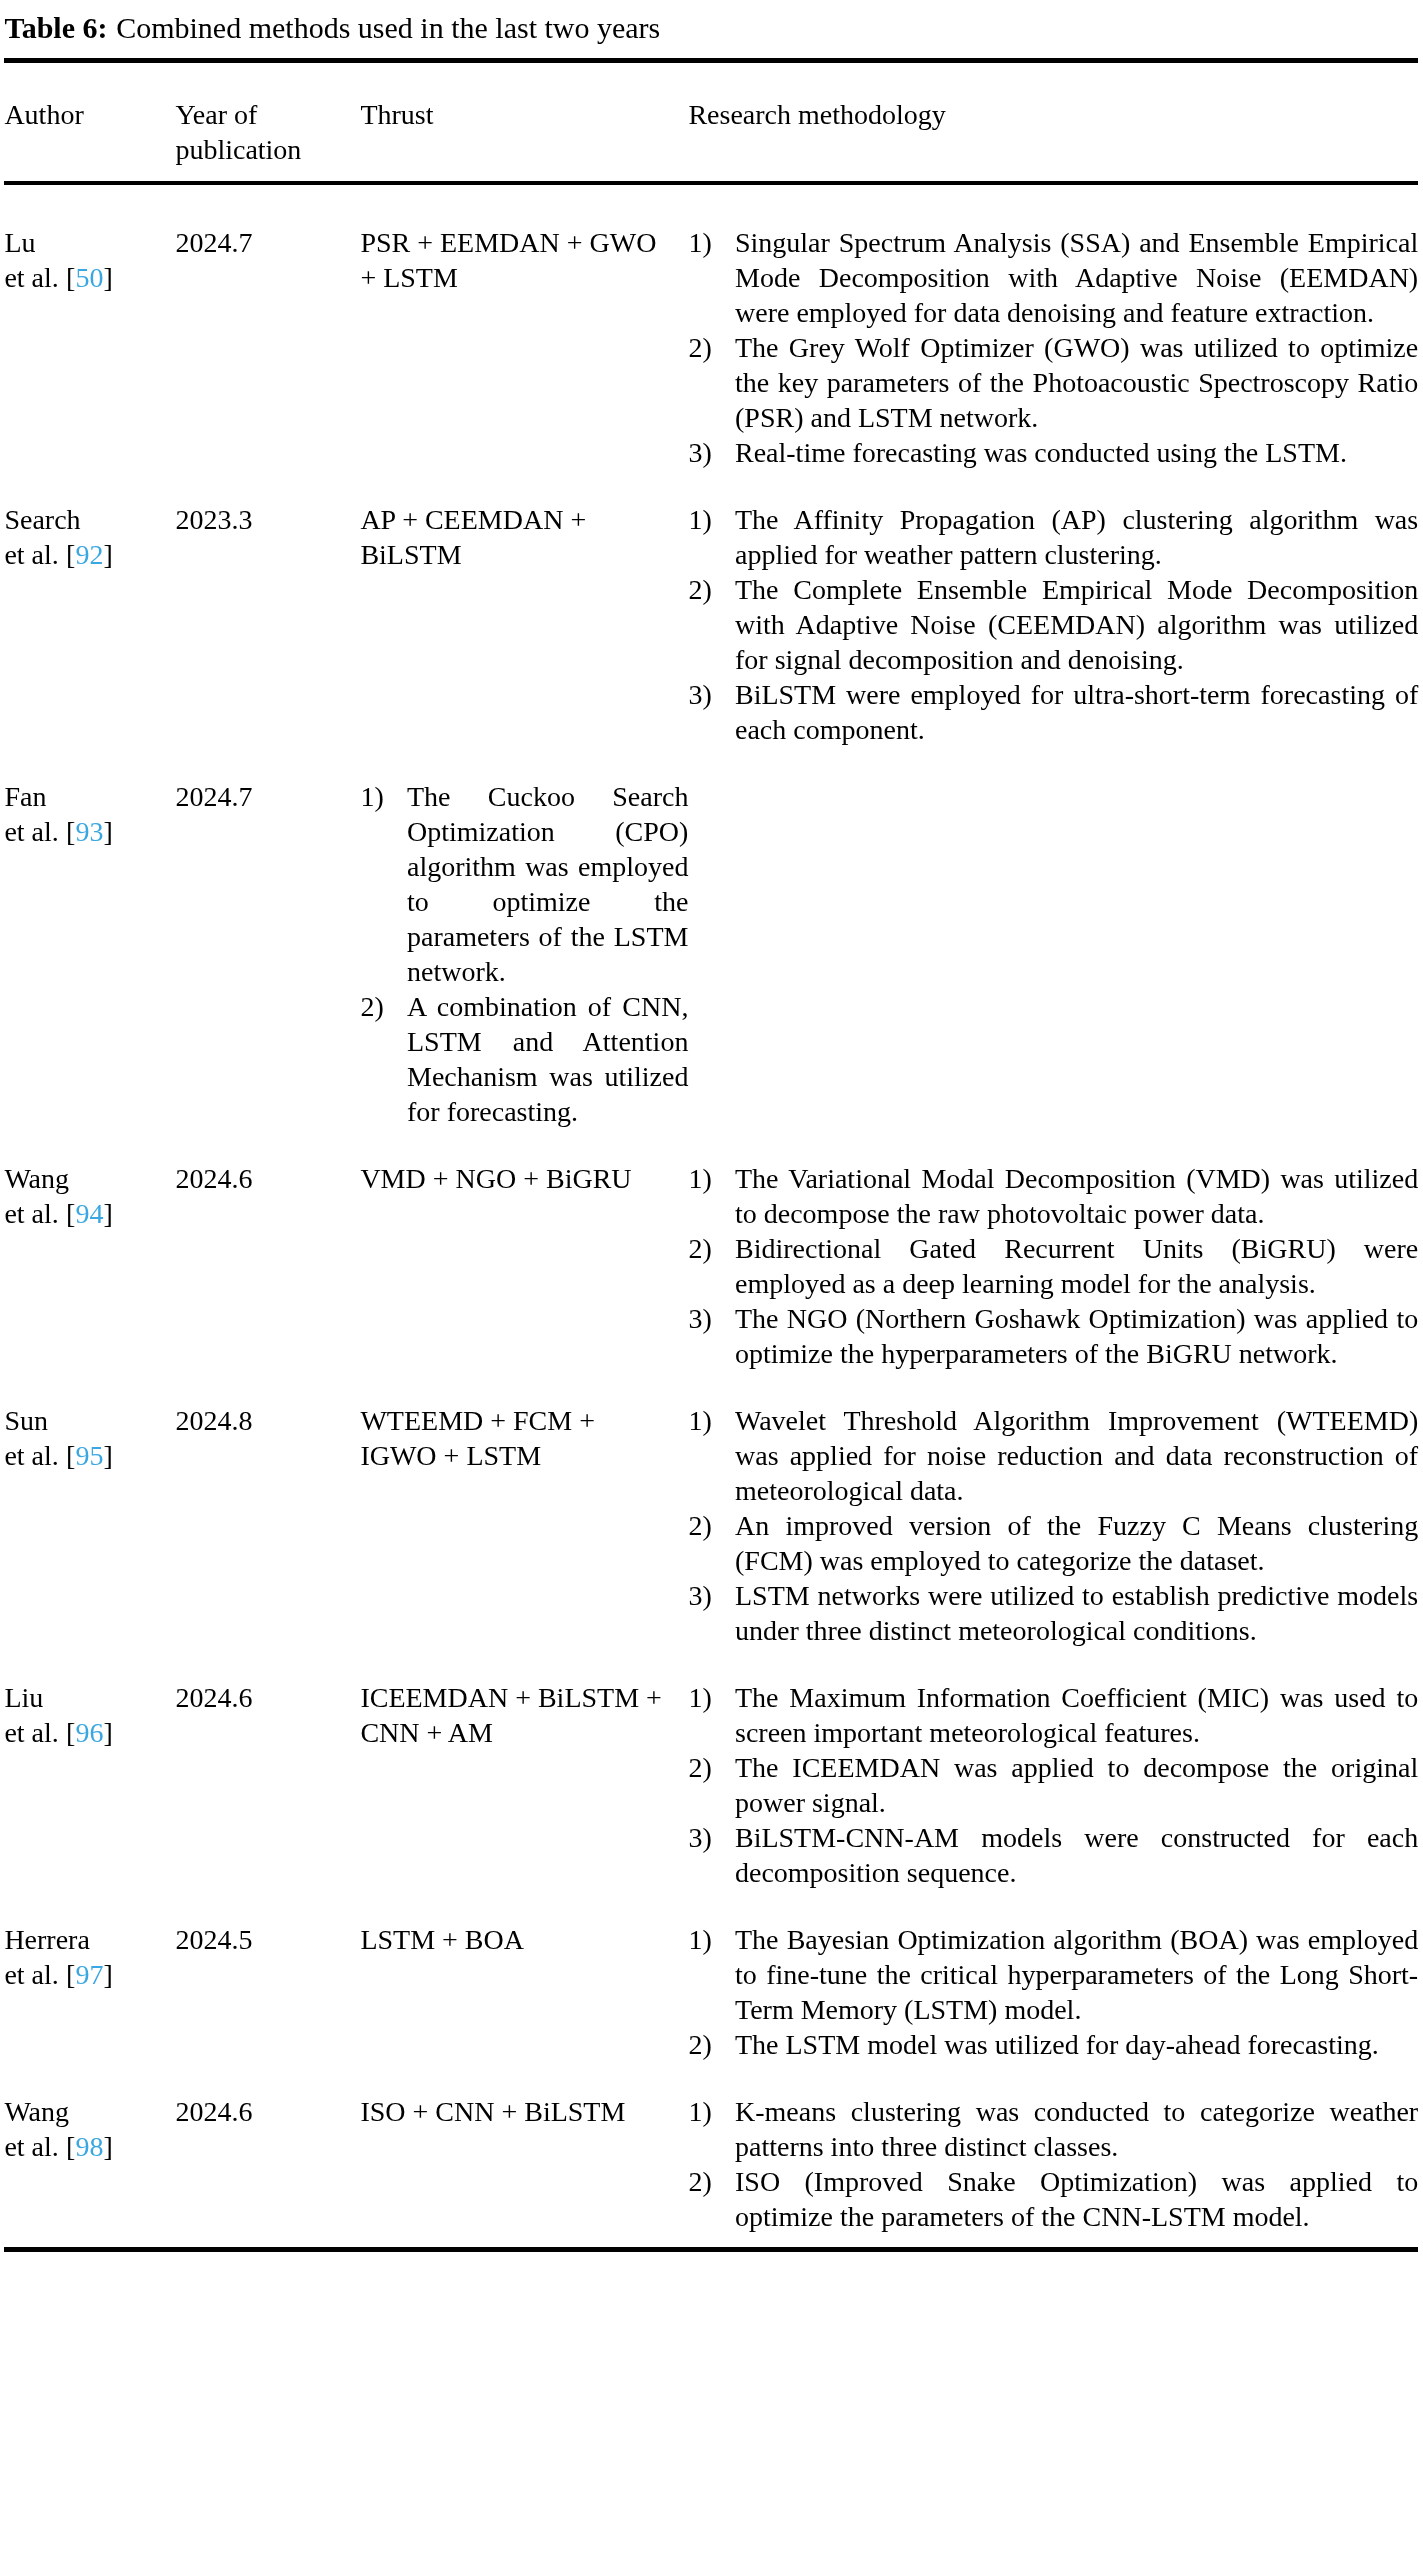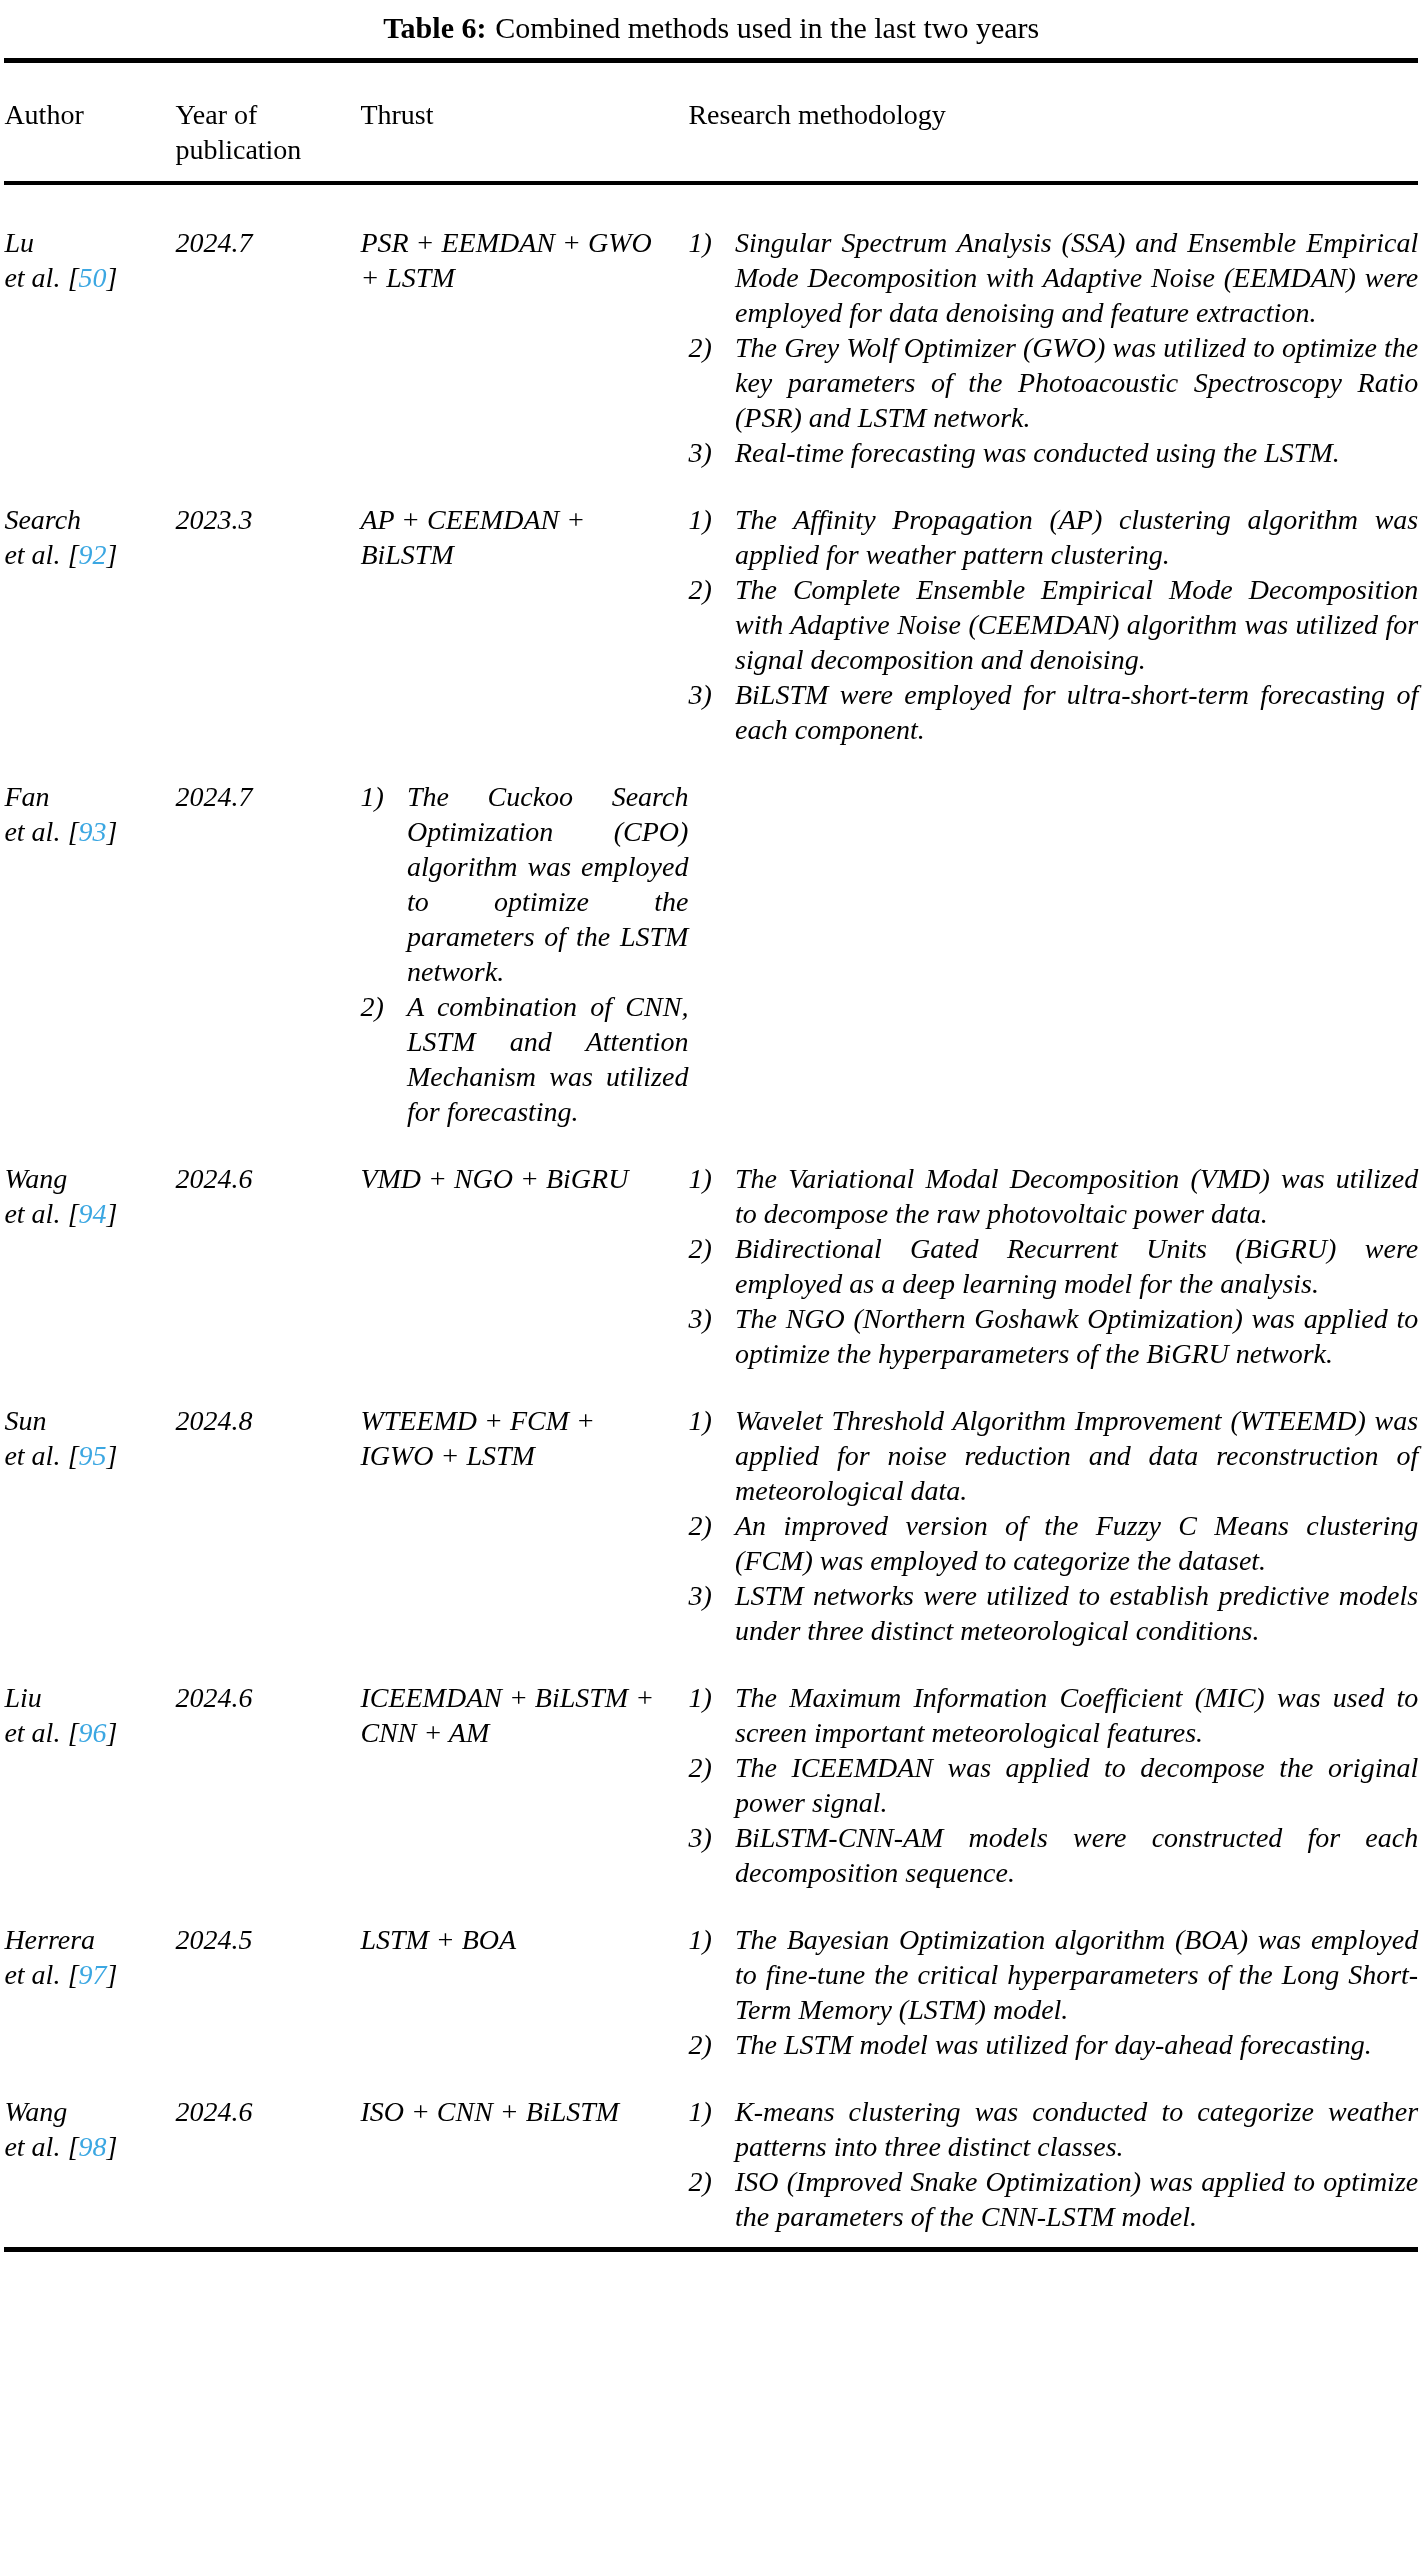--- a/index.html
+++ b/index.html
@@ -9,42 +9,42 @@
     width: 1424px;
     min-height: 2576px;
     font-family: "Liberation Serif", "DejaVu Serif", serif;
     color: #000000;
     font-size: 28px;
     line-height: 35px;
   }
   .page { width: 1424px; padding: 4.4px 5.8px 0 4.4px; }
 
   
-  .caption { text-align: center; padding: 5.8px 0 13px 0; font-size: 30px; }
+  .caption { padding: 5.8px 0 13px 0; font-size: 30px; }
   .cap-label { font-weight: bold; }
   .cap-text { margin-left: 8.7px; }
 
   
   .rule { width: 100%; background: #000; border: 0; }
   .rule-top { height: 5.1px; }
   .rule-mid { height: 3.6px; }
   .rule-bottom { height: 5.1px; }
 
   
   .grid {
     display: grid;
     grid-template-columns: 171px 185px 328px 1fr;
     align-items: start;
     margin-top: 22px;
   }
   .header { padding: 11.6px 0 14.6px 0; }
   .header .cell { padding-right: 22px; }
 
   .tbody { padding-top: 17.5px; }
-  .row { margin-bottom: 32px; font-style: italic; }
+  .row { margin-bottom: 32px; }
   .row:last-child { margin-bottom: 13px; }
 
   .cell { min-width: 0; }
   .thrust { padding-right: 17.5px; }
 
   .ref { color: var(--link-color); cursor: pointer; text-decoration: none; }
   .etal { margin-right: 7.3px; }
 
   
   .m-item { display: flex; align-items: flex-start; }

